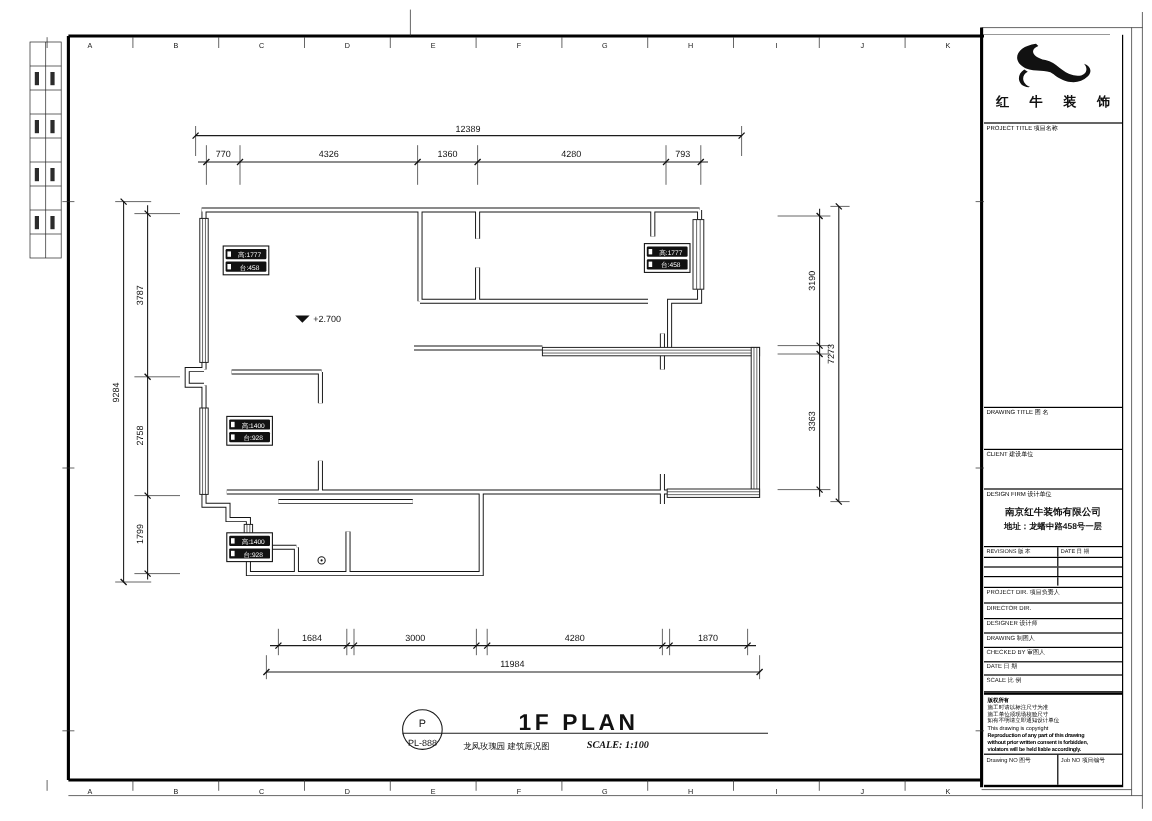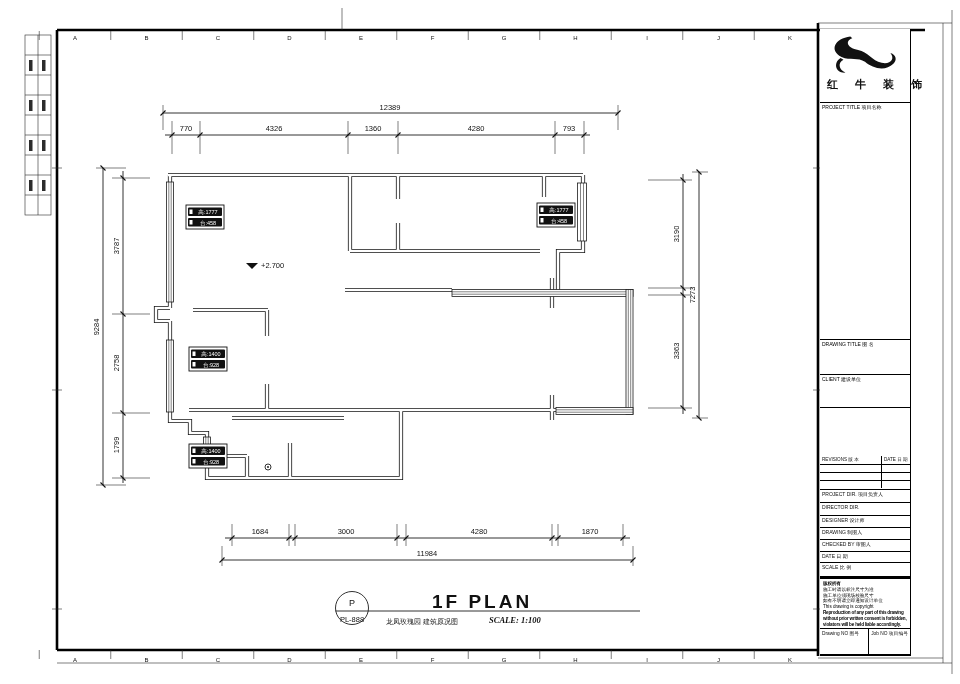--- a/index.html
+++ b/index.html
@@ -16,21 +16,21 @@
   .tick{stroke:#111;stroke-width:1.1}
   .wl{stroke:#1c1c1c;stroke-width:0.8;fill:#fff}
   .wli{stroke:#1c1c1c;stroke-width:0.55}
   .dimtxt{font-family:"Liberation Sans",sans-serif;font-size:7.5px;fill:#111}
   .gridtxt{font-family:"Liberation Sans",sans-serif;font-size:6px;fill:#111}
   .lblbox{fill:#fff;stroke:#111;stroke-width:0.9}
   .pill{fill:#111}
   .pilltxt{font-family:"Liberation Sans",sans-serif;font-size:5.5px;fill:#fff}
   .mark{fill:#2b2b2b}
   
-  .titleblock{position:absolute;left:820px;top:29px;width:91px;height:627px;background:#fff;
+  .titleblock{position:absolute;left:820px;top:29px;width:116px;height:627px;background:#fff;
               border-right:1px solid #000}
   .tb{position:absolute;left:0;width:100%;border-bottom:1px solid #000}
   .tb-label{font-size:5px;line-height:7px;padding:1px 2px;white-space:nowrap;color:#000}
   .logo-wrap{display:flex;justify-content:center;padding-top:3px}
   .company{font-size:11px;font-weight:bold;letter-spacing:7px;text-align:center;
            padding-left:7px;margin-top:1px;white-space:nowrap}
   .firmname{font-size:8px;font-weight:bold;text-align:center;margin-top:4px;white-space:nowrap}
   .firmaddr{font-size:7px;font-weight:bold;text-align:center;margin-top:2px;white-space:nowrap}
   .rev-row{display:flex;border-top:1px solid #000;height:8px}
   .rev-row:first-child{border-top:none}
@@ -377,20 +377,25 @@
   </div>
 
   <div class="tb" style="top:311px;height:35px">
     <div class="tb-label">DRAWING TITLE  图 名</div>
   </div>
 
   <div class="tb" style="top:346px;height:33px">
     <div class="tb-label">CLIENT  建设单位</div>
   </div>
 
+  <div class="tb" style="top:379px;height:48px">
+    <div class="tb-label">DESIGN FIRM  设计单位</div>
+    <div class="firmname">南京红牛装饰有限公司</div>
+    <div class="firmaddr">地址：龙蟠中路458号一层</div>
+  </div>
 
   <div class="tb" style="top:427px;height:34px">
     <div class="rev-row">
       <div class="rev-c1">REVISIONS  版 本</div>
       <div class="rev-c2">DATE 日 期</div>
     </div>
     <div class="rev-row">
           <div class="rev-c1"></div>
           <div class="rev-c2"></div>
         </div>

